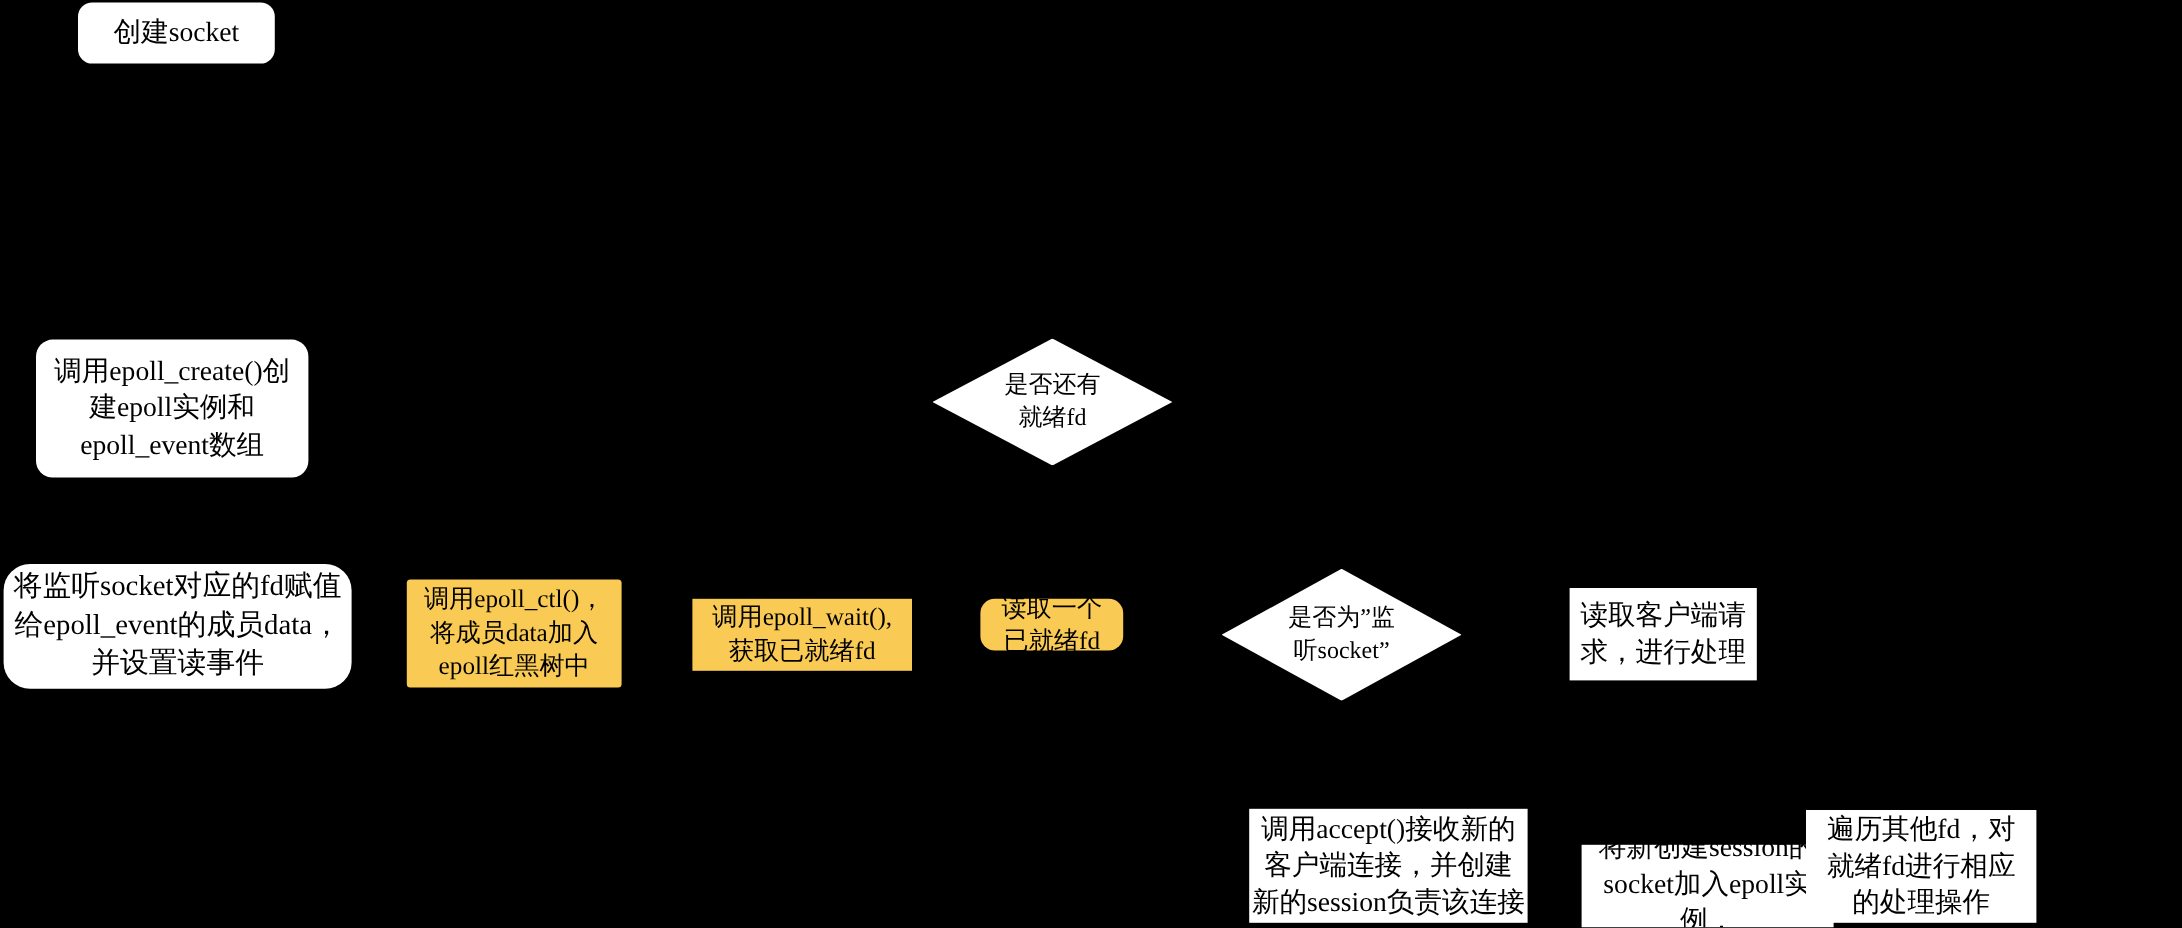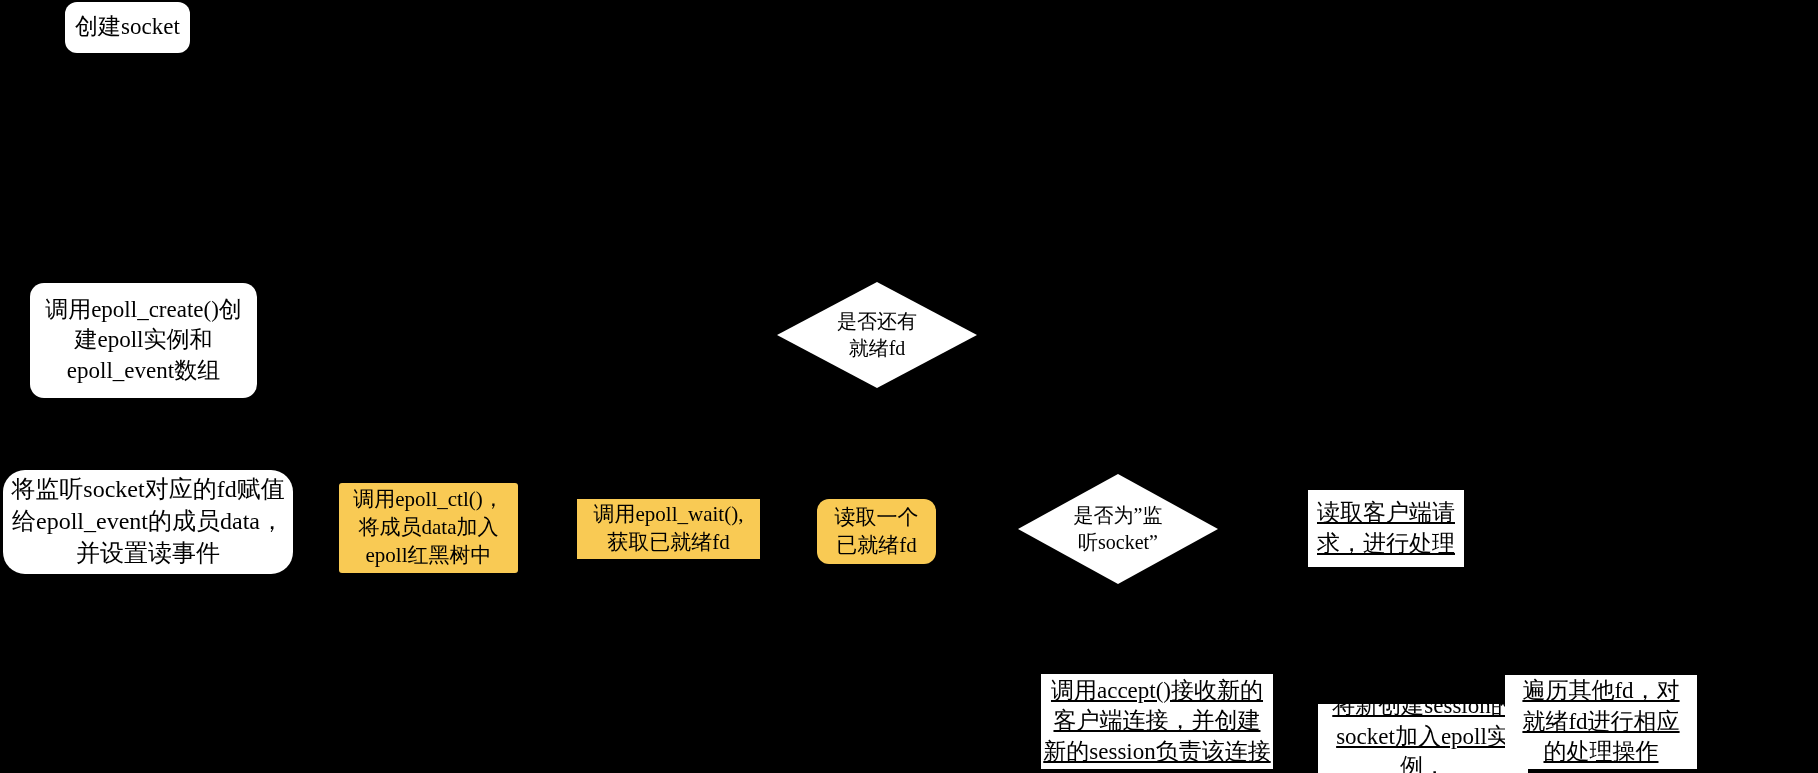--- a/index.html
+++ b/index.html
@@ -22,37 +22,37 @@
     justify-content: center;
     text-align: center;
     color: #000000;
     background: #ffffff;
     white-space: pre-line;
     font-size: 23px;
     line-height: 1.32;
     box-sizing: border-box;
   }
   .rounded { border-radius: 16px; }
-  .rect    { border-radius: 0; text-decoration: underline; }
+  .rect    { border-radius: 0; }
   .yellow  { background: #F9CA54; }
   .diamond {
     background: #ffffff;
     clip-path: polygon(50% 0%, 100% 50%, 50% 100%, 0% 50%);
     font-size: 20px;
     line-height: 1.35;
   }
 
   
-  .n-create       { left: 65px;   top: 2px;   width: 125px; height: 51px;  border-radius: 12px; }
+  .n-create       { left: 65px;   top: 2px;   width: 164px; height: 51px;  border-radius: 12px; }
   .n-bind         { left: 50px;   top: 119px; width: 187px; height: 96px;  font-size: 22px; }
   .n-epollcreate  { left: 30px;   top: 283px; width: 227px; height: 115px; border-radius: 14px; }
   .n-assign       { left: 3px;    top: 470px; width: 290px; height: 104px; border-radius: 22px; font-size: 24px; }
   .n-ctl          { left: 339px;  top: 483px; width: 179px; height: 90px;  border-radius: 3px; font-size: 21px; }
   .n-wait         { left: 577px;  top: 499px; width: 183px; height: 60px;  border-radius: 0; font-size: 21px; }
-  .n-readone      { left: 817px;  top: 499px; width: 119px; height: 65px;  border-radius: 12px; font-size: 21px; }
+  .n-readone      { left: 817px;  top: 499px; width: 119px; height: 43px;  border-radius: 12px; font-size: 21px; }
   .d-morefd       { left: 777px;  top: 282px; width: 200px; height: 106px; }
   .d-listen       { left: 1018px; top: 474px; width: 200px; height: 110px; }
   .n-readreq      { left: 1308px; top: 490px; width: 156px; height: 77px; }
   .n-accept       { left: 1002px; top: 674px; width: 232px; height: 95px; margin-left: 39px; }
   .n-session      { left: 1318px; top: 673px; width: 210px; height: 96px; margin-top: 31px; }
   .n-iterate      { left: 1505px; top: 675px; width: 192px; height: 94px; }
 </style>
 </head>
 <body>
 

